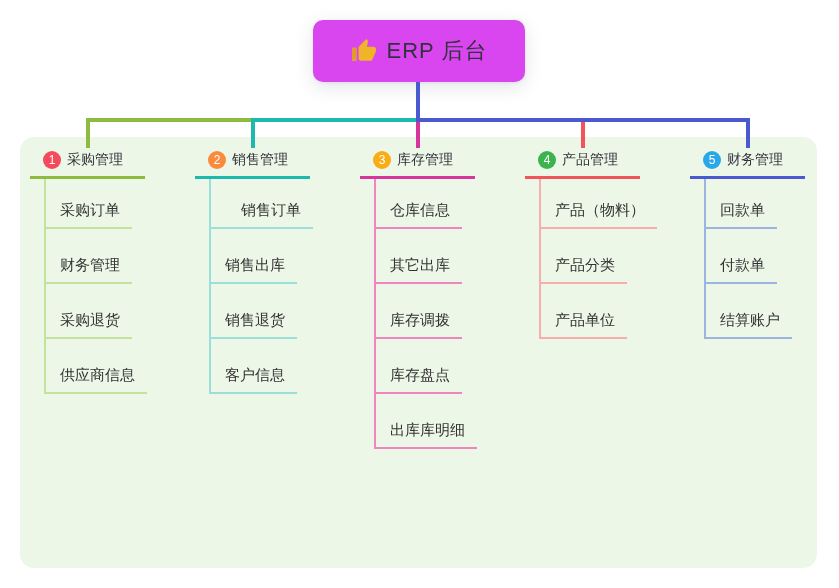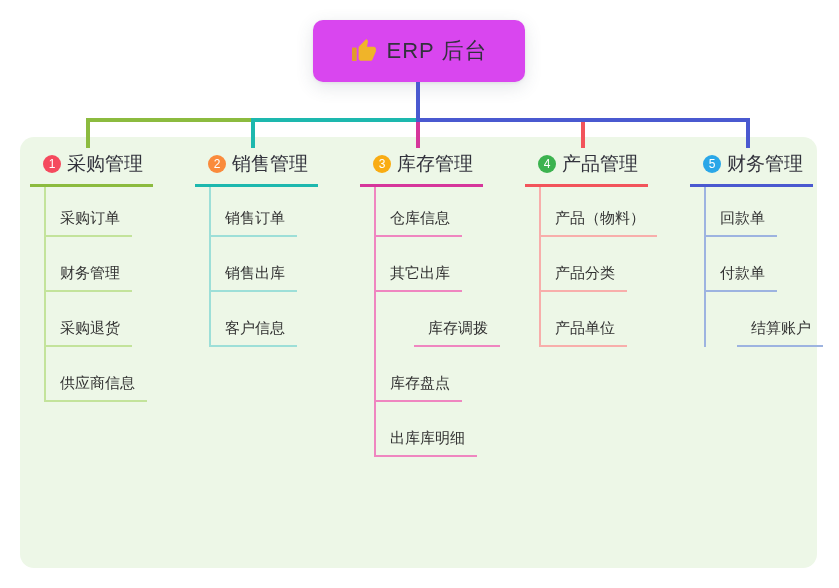--- a/index.html
+++ b/index.html
@@ -16,21 +16,21 @@
   .root-title { font-size:22px; color:#32323c; letter-spacing:1px; }
   .thumb-icon { width:26px; height:26px; display:block; }
 
   .line { position:absolute; }
 
   .col { position:absolute; top:148px; }
   .branch-header { display:flex; align-items:center; min-width:115px; width:fit-content;
     padding:3px 10px 7px 13px; border-bottom:3px solid transparent; cursor:pointer; }
   .badge { width:18px; height:18px; border-radius:50%; color:#fff; font-size:12px;
     line-height:18px; text-align:center; flex:0 0 18px; }
-  .branch-label { font-size:19px; color:#32323c; margin-left:6px; white-space:nowrap; }
+  .branch-label { font-size:14px; color:#32323c; margin-left:6px; white-space:nowrap; }
 
   .children { margin-left:14px; border-left:2px solid transparent; width:fit-content; }
   .child-row { height:55px; display:flex; align-items:flex-end; width:fit-content; cursor:pointer;
     border-bottom:2px solid transparent; }
   .child-row:first-child { height:50px; }
   .child-row span { padding:0 12px 7px 14px; font-size:15px; color:#333; white-space:nowrap; }
 </style>
 </head>
 <body>
 
@@ -76,44 +76,47 @@
             <span>供应商信息</span>
           </div>
         </div>
       </div>
       <div class="col" style="left: 195px;">
         <div class="branch-header" style="border-bottom-color: rgb(29, 184, 174);">
           <span class="badge" style="background: rgb(250, 139, 60);">2</span>
           <span class="branch-label">销售管理</span>
         </div>
         <div class="children" style="border-left-color: rgb(157, 223, 216);">
-          <div class="child-row" style="border-bottom-color: rgb(157, 223, 216);">
+          <div class="child-row" style="border-bottom-color: rgb(157, 223, 216); padding-left: 16px;">
             <span>销售订单</span>
           </div>
           <div class="child-row" style="border-bottom-color: rgb(157, 223, 216);">
             <span>销售出库</span>
+          </div>
+          <div class="child-row" style="border-bottom-color: rgb(157, 223, 216);">
+            <span>销售退货</span>
           </div>
           <div class="child-row" style="border-bottom-color: rgb(157, 223, 216);">
             <span>客户信息</span>
           </div>
         </div>
       </div>
       <div class="col" style="left: 360px;">
         <div class="branch-header" style="border-bottom-color: rgb(214, 54, 155);">
           <span class="badge" style="background: rgb(249, 172, 19);">3</span>
           <span class="branch-label">库存管理</span>
         </div>
         <div class="children" style="border-left-color: rgb(239, 134, 192);">
           <div class="child-row" style="border-bottom-color: rgb(239, 134, 192);">
             <span>仓库信息</span>
           </div>
           <div class="child-row" style="border-bottom-color: rgb(239, 134, 192);">
             <span>其它出库</span>
           </div>
-          <div class="child-row" style="border-bottom-color: rgb(239, 134, 192); margin-left: 38px;">
+          <div class="child-row" style="border-bottom-color: rgb(239, 134, 192);">
             <span>库存调拨</span>
           </div>
           <div class="child-row" style="border-bottom-color: rgb(239, 134, 192);">
             <span>库存盘点</span>
           </div>
           <div class="child-row" style="border-bottom-color: rgb(239, 134, 192);">
             <span>出库库明细</span>
           </div>
         </div>
       </div>
@@ -139,19 +142,19 @@
           <span class="badge" style="background: rgb(42, 167, 232);">5</span>
           <span class="branch-label">财务管理</span>
         </div>
         <div class="children" style="border-left-color: rgb(157, 179, 224);">
           <div class="child-row" style="border-bottom-color: rgb(157, 179, 224);">
             <span>回款单</span>
           </div>
           <div class="child-row" style="border-bottom-color: rgb(157, 179, 224);">
             <span>付款单</span>
           </div>
-          <div class="child-row" style="border-bottom-color: rgb(157, 179, 224); margin-left: 31px;">
+          <div class="child-row" style="border-bottom-color: rgb(157, 179, 224);">
             <span>结算账户</span>
           </div>
         </div>
       </div>
     </div>
 </div>
 
 </body></html>

